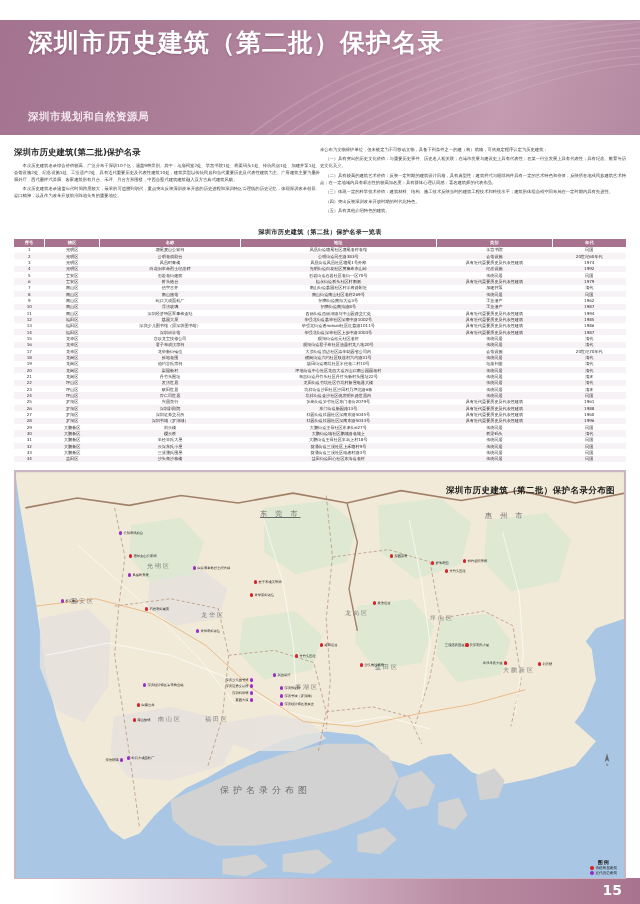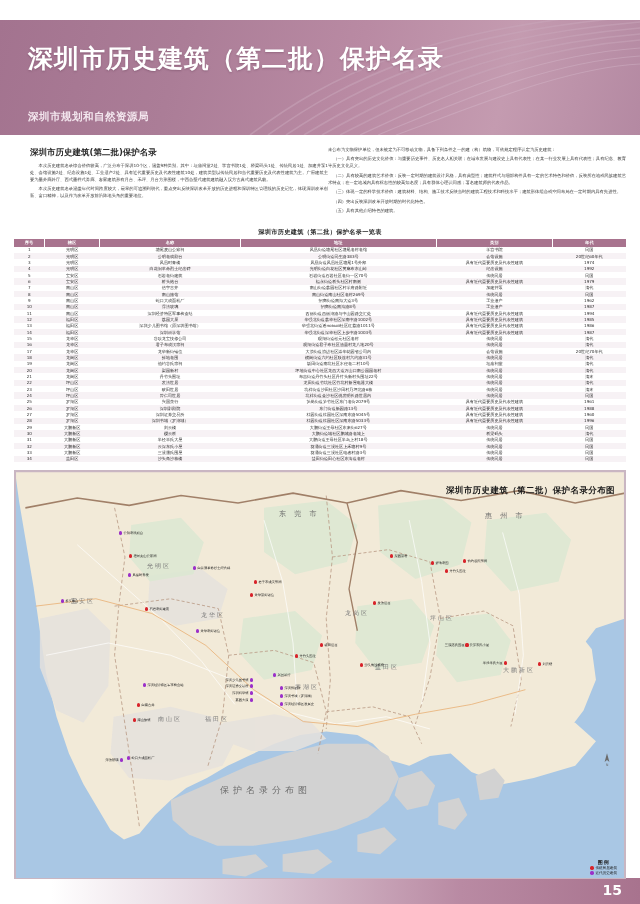--- a/index.html
+++ b/index.html
@@ -20,42 +20,41 @@
   
   .banner {
     position: relative;
     height: 115px;
     background: linear-gradient(105deg,#a3738f 0%, #ab7d97 28%, #b98aa3 55%, #c49bb0 78%, #b489a2 100%);
     overflow: hidden;
   }
   .banner .waves { position:absolute; inset:0; }
   .banner-title {
     position: absolute;
-    left: 28px; top: 22px;
+    left: 28px; top: 6px;
     color: #ffffff;
     font-size: 25px;
     font-weight: bold;
     letter-spacing: 1px;
     white-space: nowrap;
     text-shadow: 0 1px 2px rgba(90,50,75,.35);
   }
   .banner-sub {
     position: absolute;
     left: 28px; top: 90px;
     color: #f3e6ee;
     font-size: 10.5px;
     font-weight: bold;
     letter-spacing: .5px;
   }
 
   
   .intro {
     display: flex;
     padding: 12px 14px 4px 14px;
-    margin-left: 16px;
   }
   .col { width: 50%; }
   .col-head {
     font-size: 8.5px;
     font-weight: bold;
     color: #2b2b2b;
     margin-bottom: 4px;
   }
   .para {
     font-size: 4.3px;
@@ -597,21 +596,21 @@
     <g stroke="#e8a96a" stroke-width=".8" opacity=".8" fill="none">
       <path d="M20,110 L78,104 L132,116 L184,142 L230,178 L278,204 L330,208 L386,198 L440,190 L492,178"></path>
     </g>
 
     <rect x="0.5" y="0.5" width="587" height="336" fill="none" stroke="#c9b6c2" stroke-width="1"></rect>
   </svg>
 
   <div class="map-title">深圳市历史建筑（第二批）保护名录分布图</div>
 
   <div id="map-labels">
-      <div class="map-label" style="left: 264px; top: 38px;">东 莞 市</div>
+      <div class="map-label" style="left: 245px; top: 38px; text-decoration: underline;">东 莞 市</div>
       <div class="map-label" style="left: 470px; top: 40px;">惠 州 市</div>
       <div class="map-label sm" style="left: 132px; top: 91px;">光明区</div>
       <div class="map-label sm" style="left: 56px; top: 126px;">宝安区</div>
       <div class="map-label sm" style="left: 186px; top: 140px;">龙华区</div>
       <div class="map-label sm" style="left: 330px; top: 138px;">龙岗区</div>
       <div class="map-label sm" style="left: 415px; top: 143px;">坪山区</div>
       <div class="map-label sm" style="left: 488px; top: 195px;">大鹏新区</div>
       <div class="map-label sm" style="left: 360px; top: 192px;">盐田区</div>
       <div class="map-label sm" style="left: 280px; top: 212px;">罗湖区</div>
       <div class="map-label sm" style="left: 143px; top: 244px;">南山区</div>

